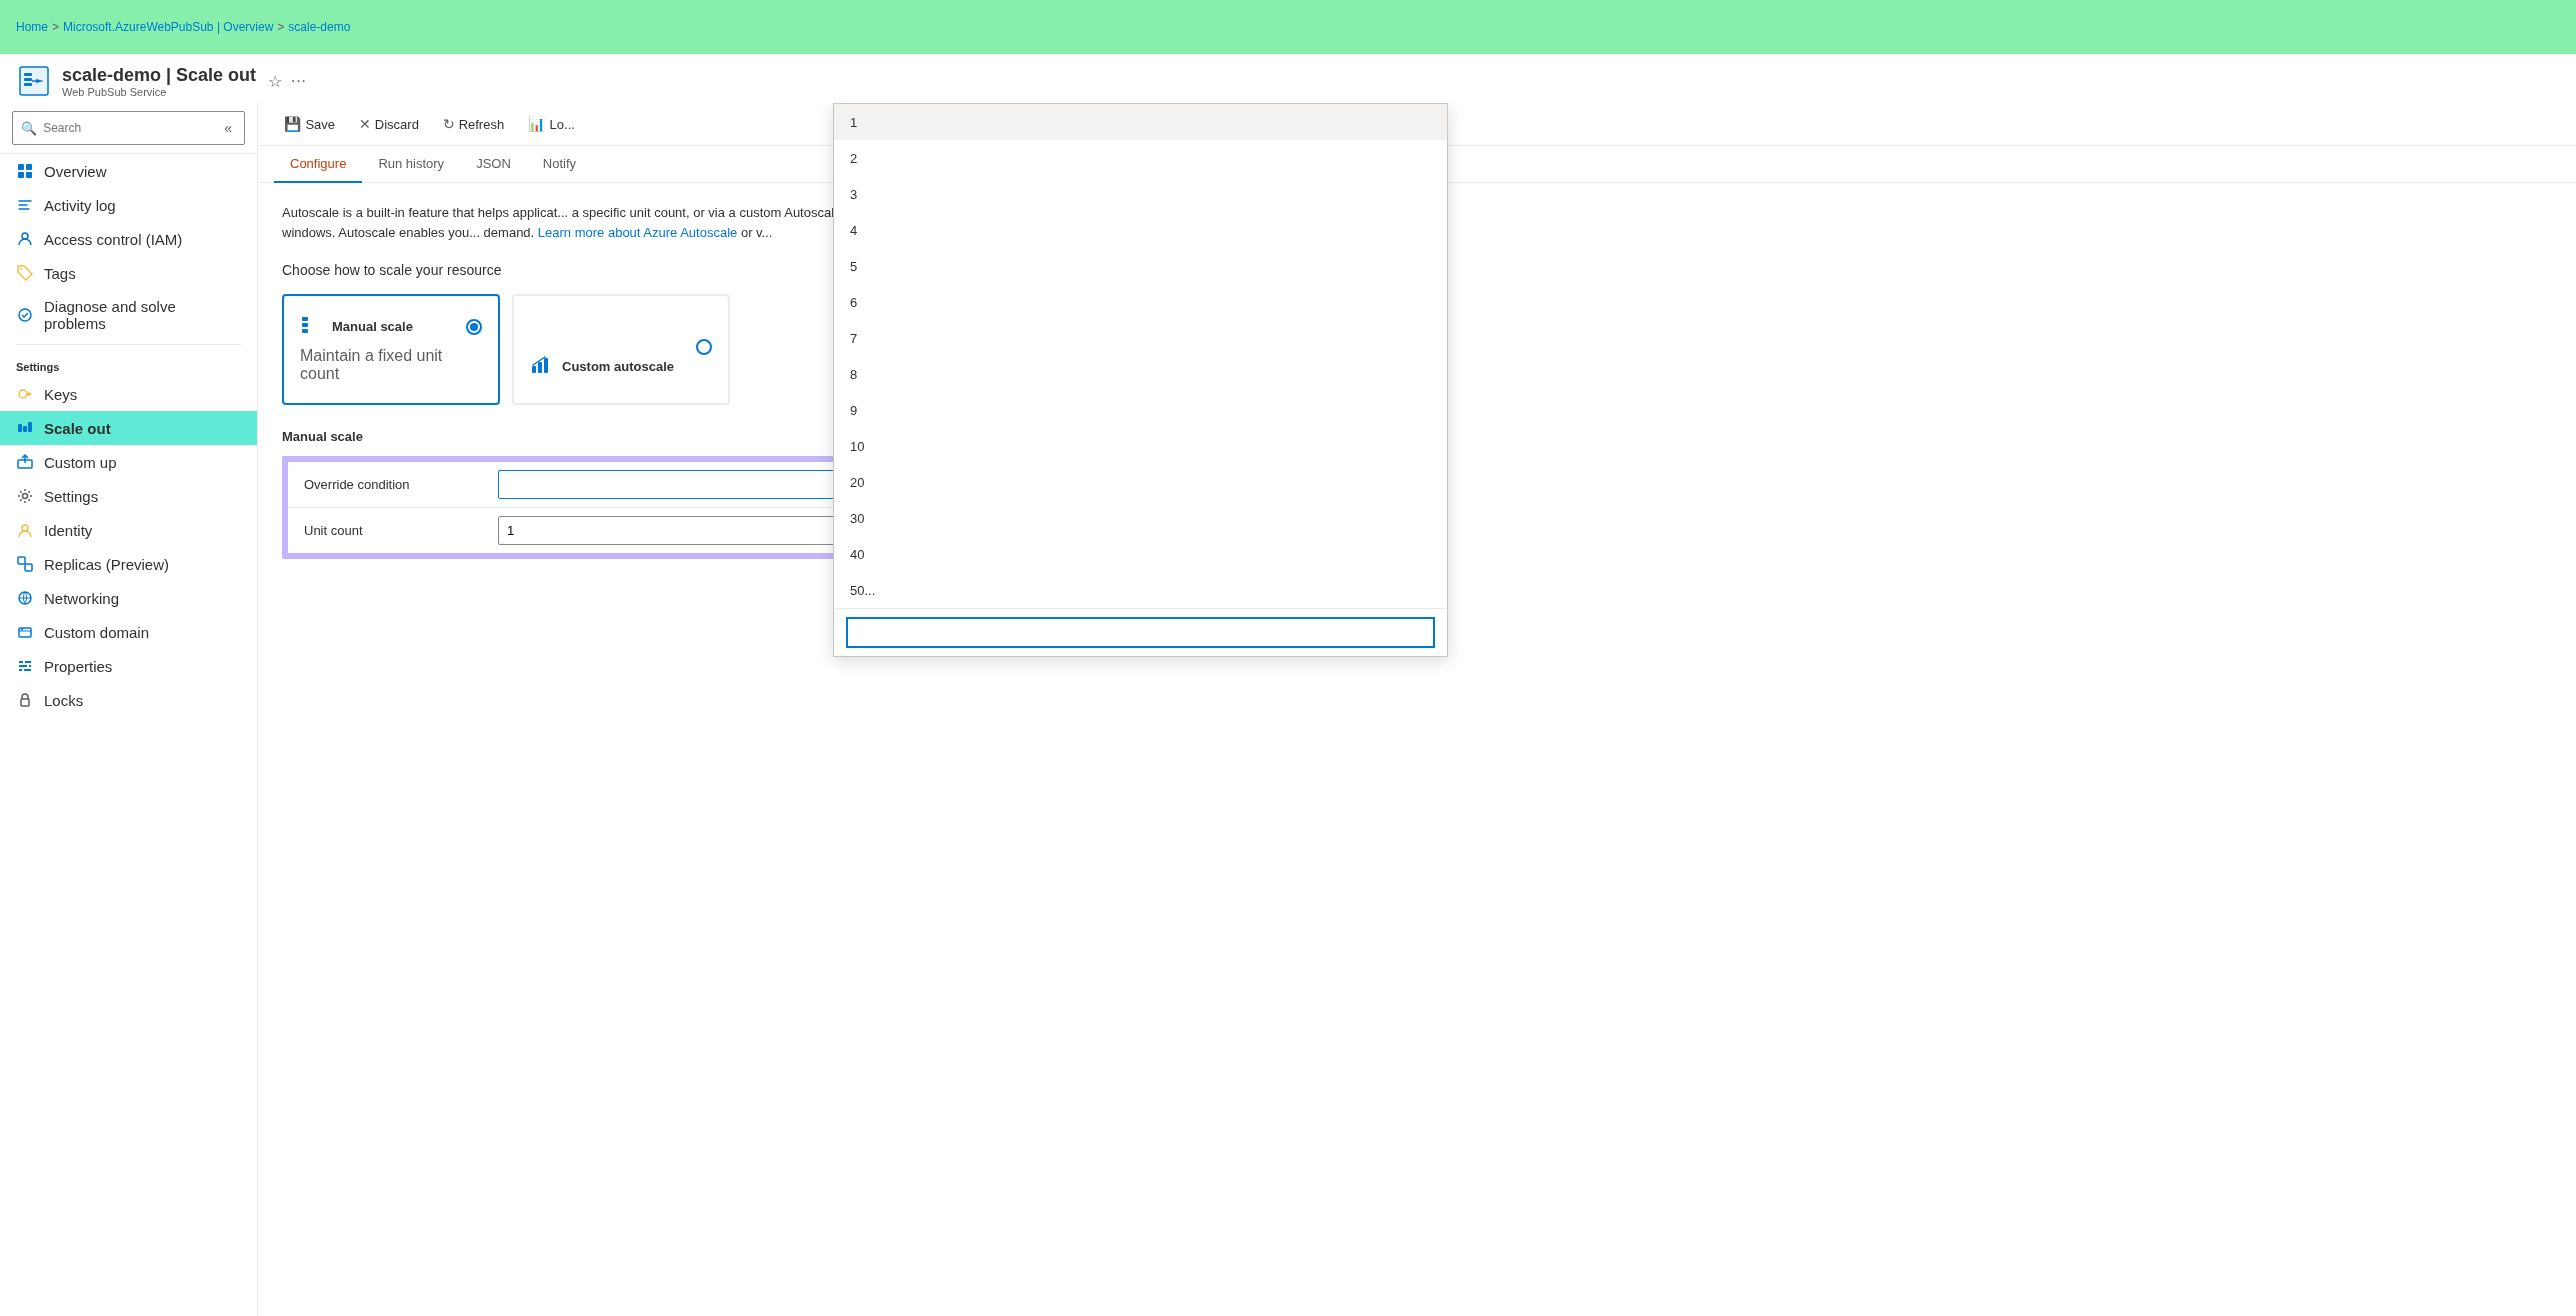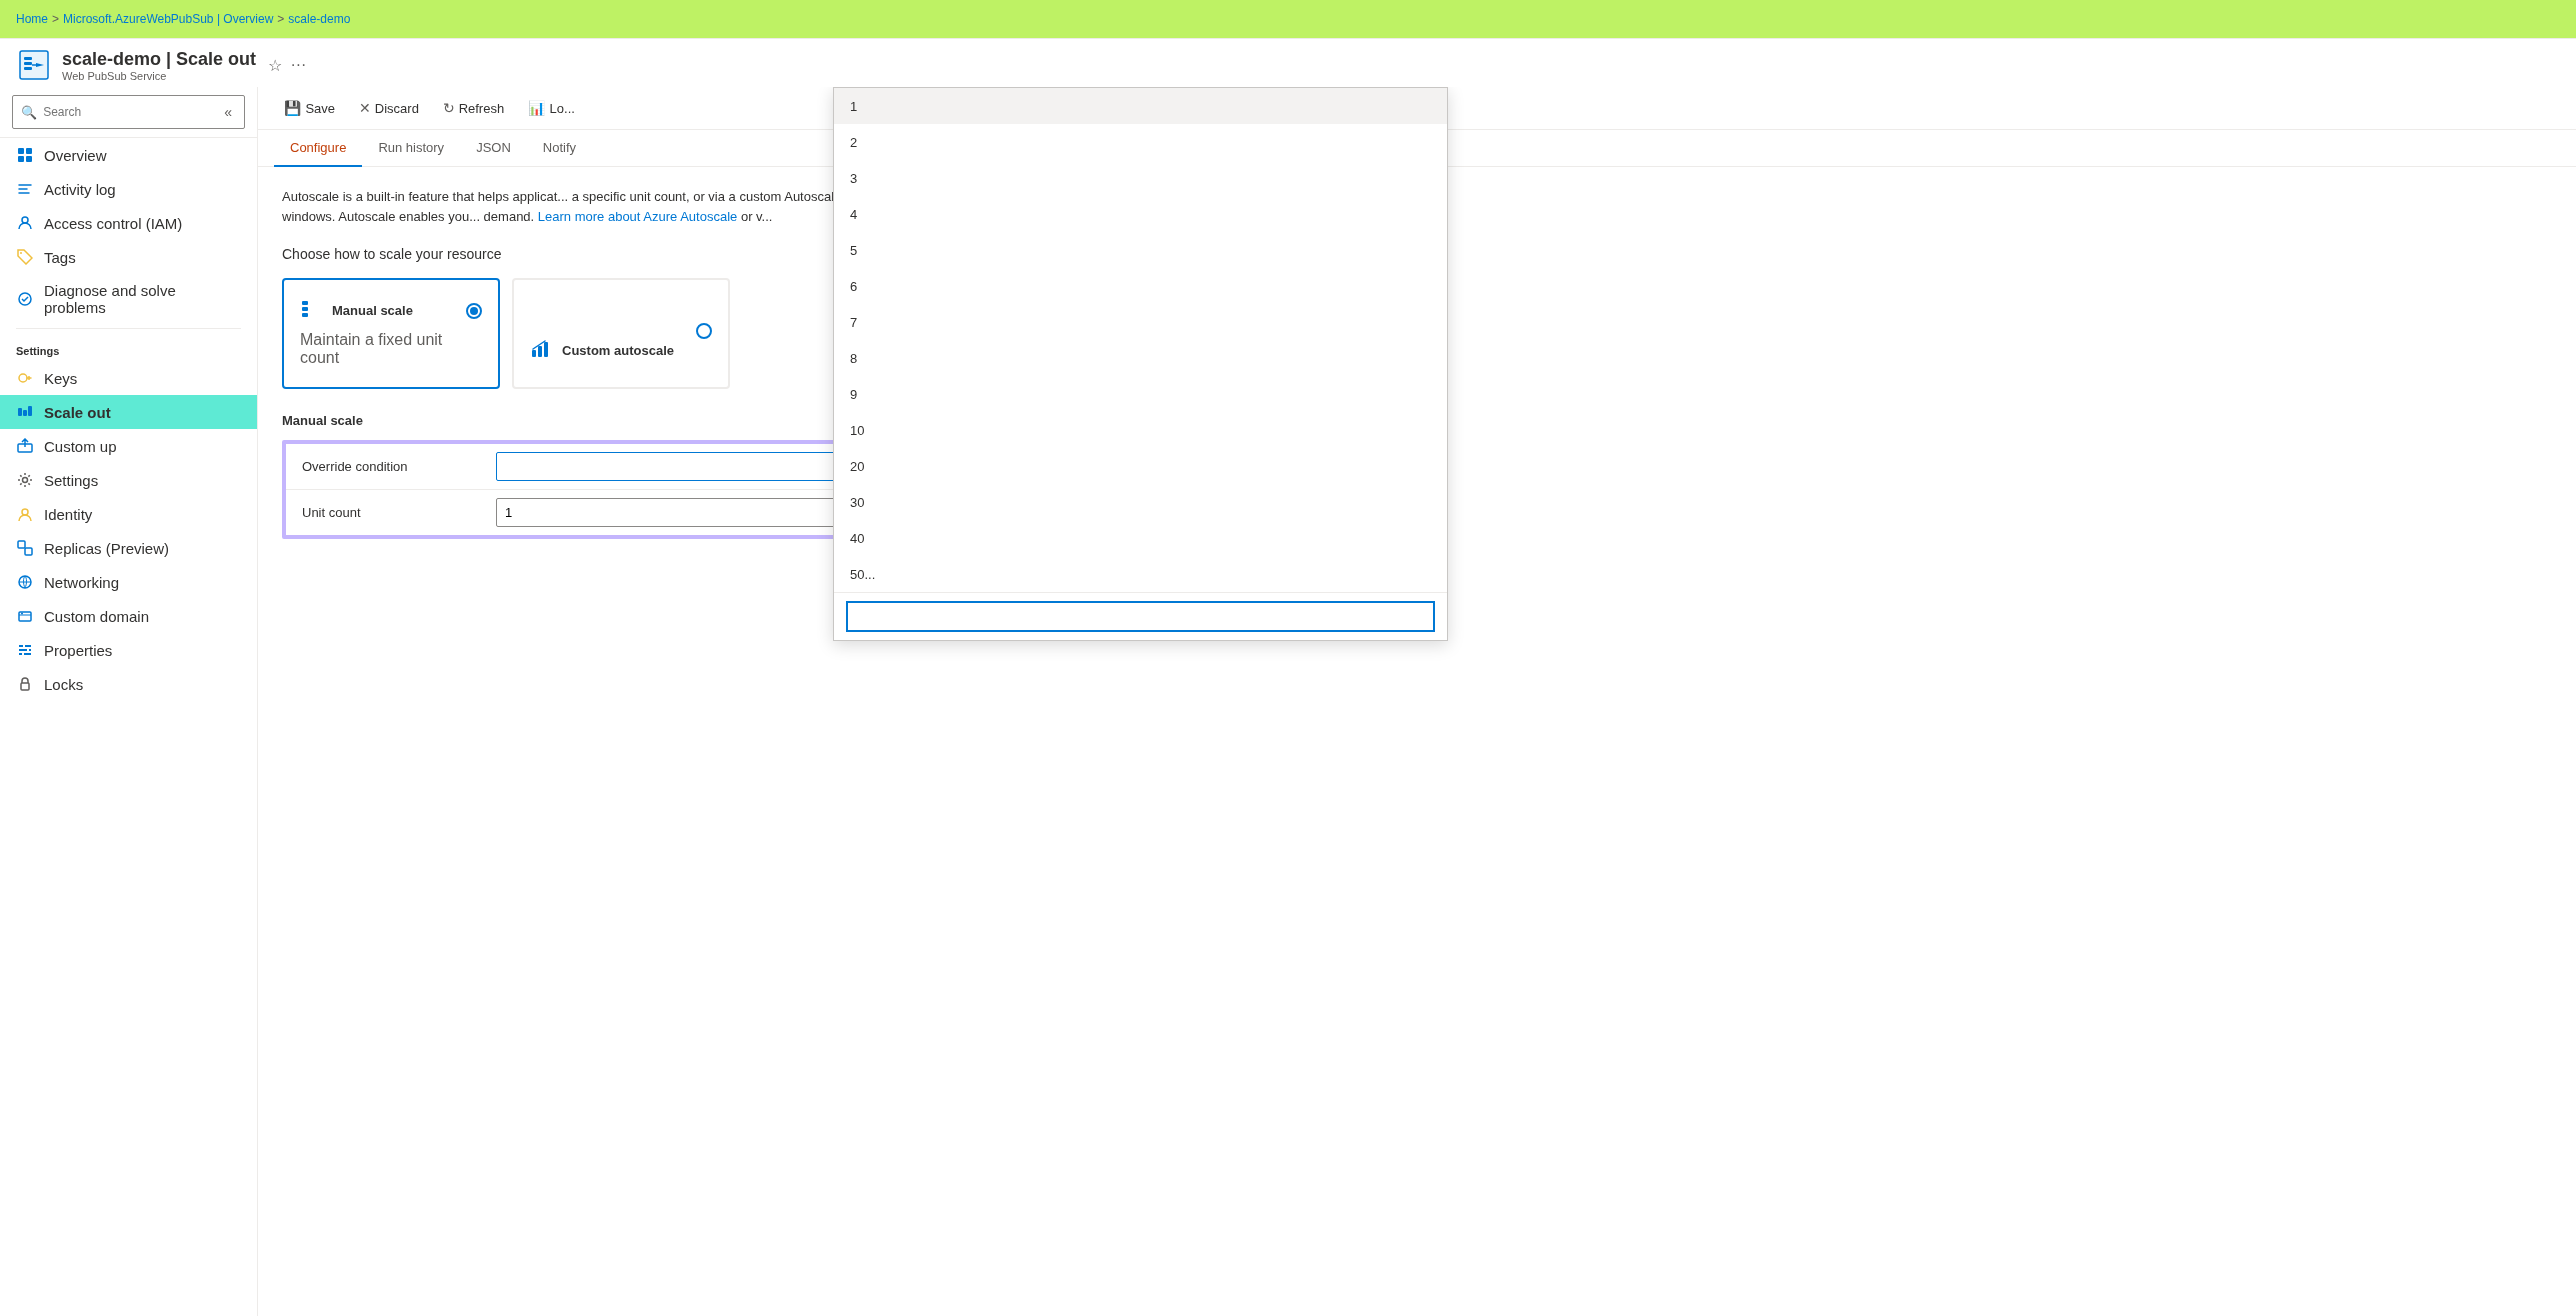--- a/index.html
+++ b/index.html
@@ -1,21 +1,21 @@
 <!DOCTYPE html>
 <html><head>
   <meta charset="utf-8">
   <style>
     * { box-sizing: border-box; margin: 0; padding: 0; }
     body { font-family: 'Segoe UI', sans-serif; font-size: 13px; color: #333; background: #fff; overflow: hidden; }
 
     
     .breadcrumb {
-      display: flex; align-items: center; padding: 12px 16px; font-size: 12px; color: #0078d4;
-      border-bottom: 1px solid #edebe9; background: #bef264;
+      display: flex; align-items: center; padding: 20px 16px; font-size: 12px; color: #0078d4;
+      border-bottom: 1px solid #edebe9; background: #86efac;
     }
     .breadcrumb span { color: #605e5c; margin: 0 4px; }
     .breadcrumb a { color: #0078d4; text-decoration: none; }
 
     
     .page-header {
       display: flex; align-items: center; padding: 8px 16px 4px 16px; background: #fff;
     }
     .page-header-icon {
       width: 36px; height: 36px; margin-right: 10px; display: flex; align-items: center; justify-content: center;
@@ -107,21 +107,21 @@
     .radio-btn.checked::after {
       content: ''; width: 8px; height: 8px; border-radius: 50%; background: #0078d4;
     }
     .scale-card-subtitle { font-size: 16px; color: #605e5c; }
     .scale-card-icon { font-size: 20px; color: #0078d4; margin-right: 8px; }
 
     
     .manual-scale-section { margin-top: 8px; }
     .manual-scale-title { font-size: 13px; font-weight: 600; margin-bottom: 12px; }
 
-    .form-table { border: 4px solid #c4b5fd; border-radius: 2px; max-width: 892px; }
+    .form-table { border: 6px solid #c4b5fd; border-radius: 2px; max-width: 892px; }
     .form-row {
       display: flex; align-items: center; border-bottom: 1px solid #edebe9; min-height: 44px;
     }
     .form-row:last-child { border-bottom: none; }
     .form-label { width: 198px; padding: 10px 16px; font-size: 13px; color: #323130; flex-shrink: 0; }
     .form-value { flex: 1; padding: 8px 12px; }
     .form-value input {
       width: 100%; border: 1px solid #0078d4; outline: none; padding: 6px 8px; font-size: 13px;
       border-radius: 2px;
     }

